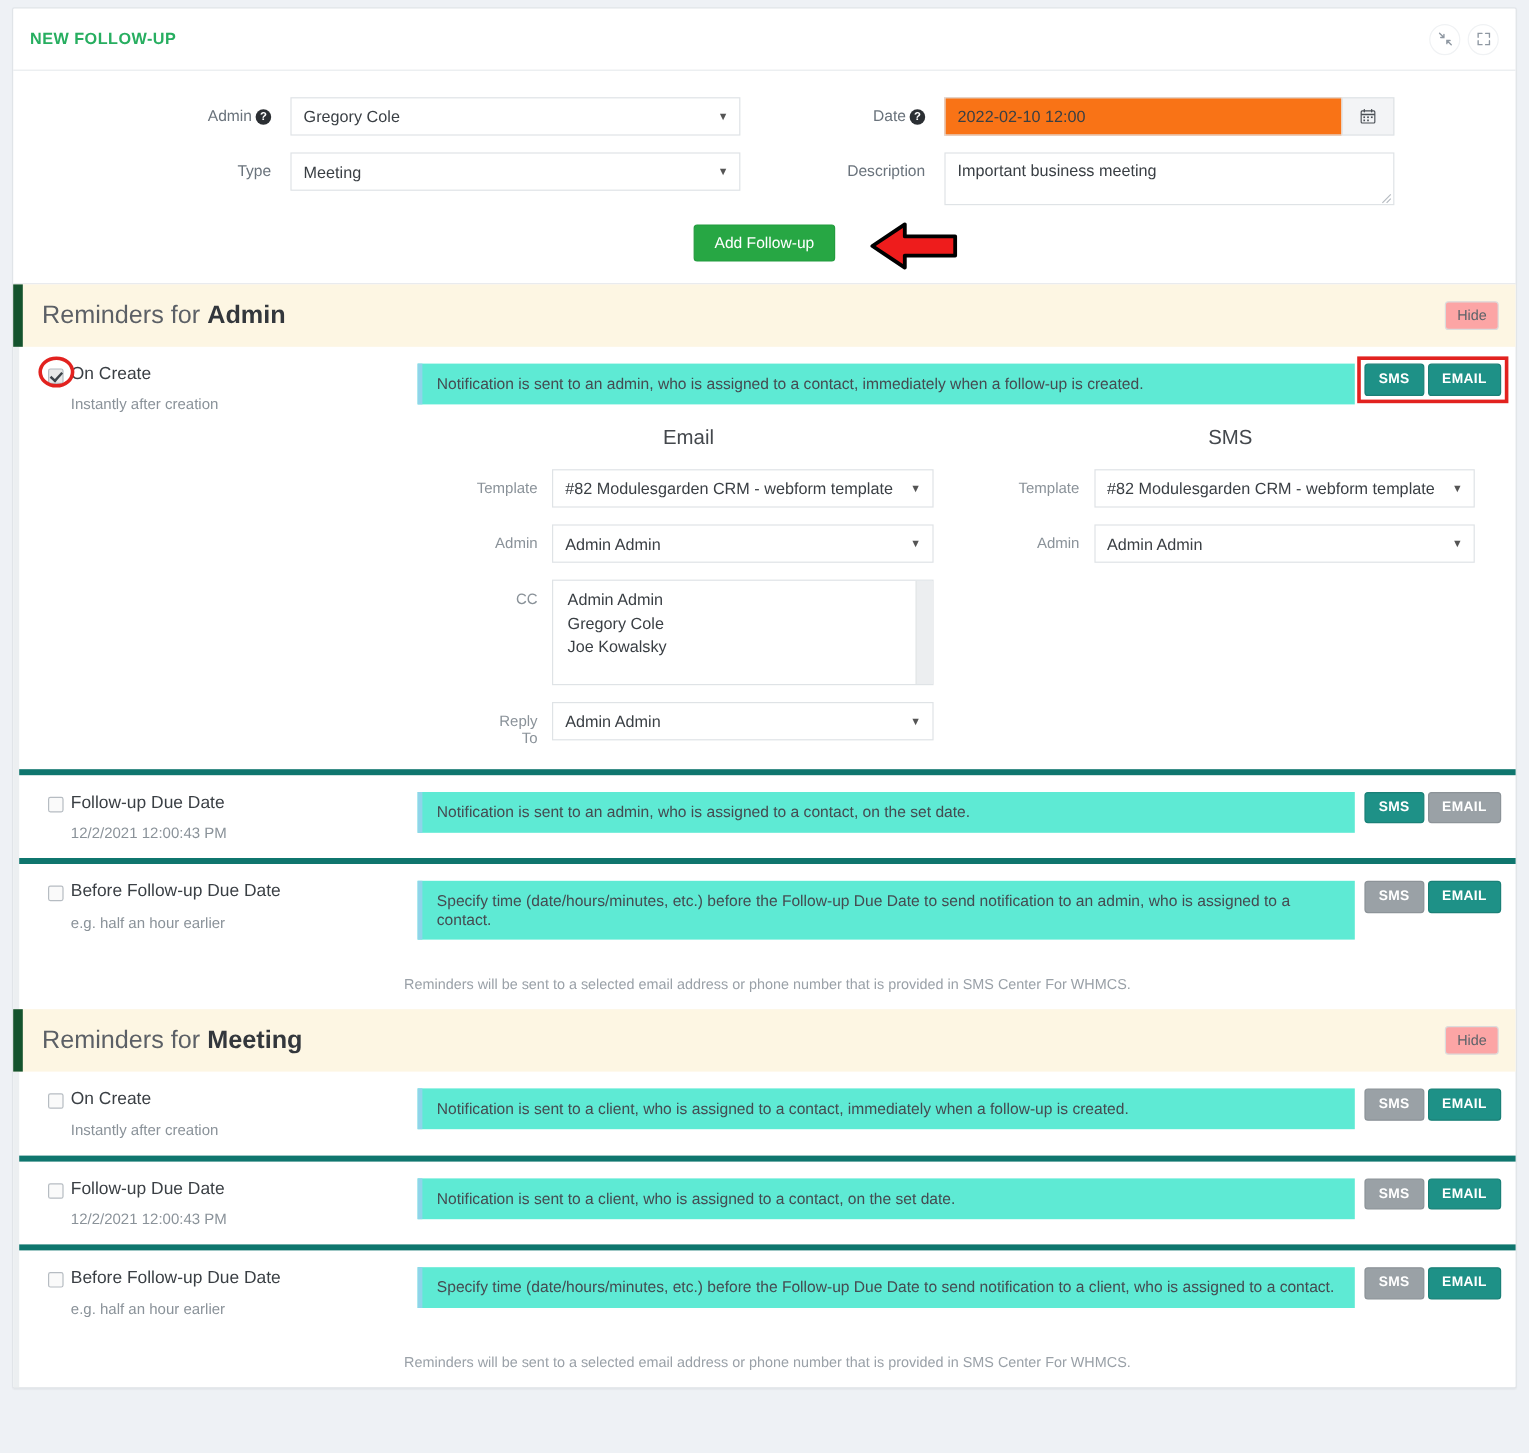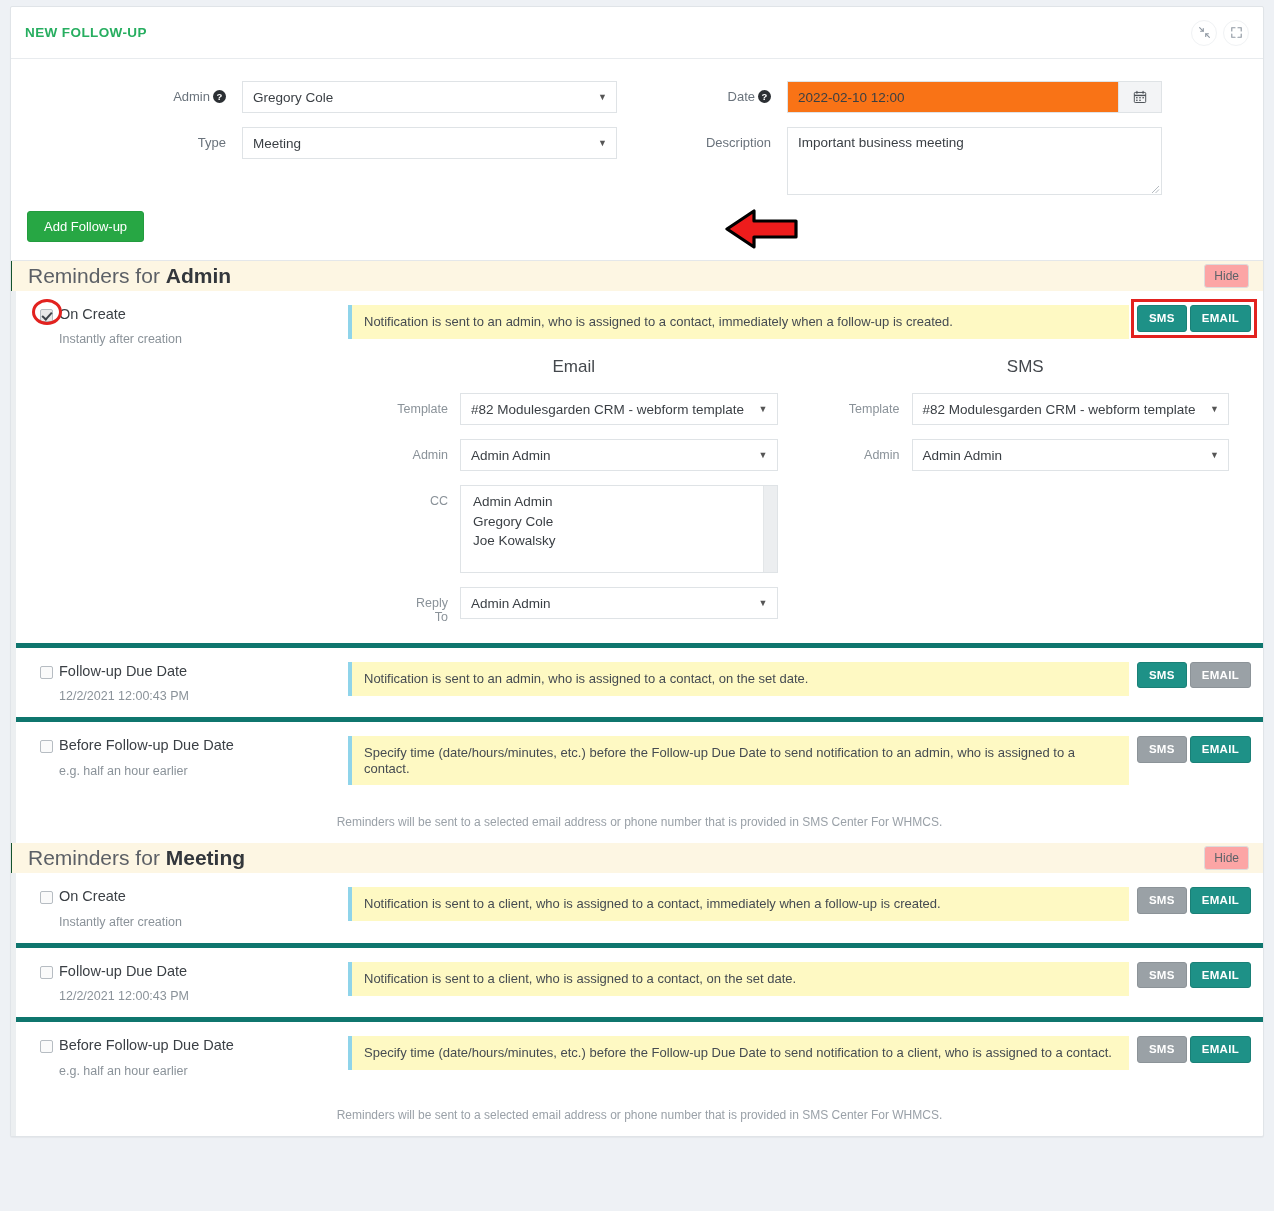--- a/index.html
+++ b/index.html
@@ -110,57 +110,57 @@
     width: 44px;
     border: 1px solid #dfe3e6;
     background: #f3f4f6;
     display: flex; align-items: center; justify-content: center;
     color: #555; cursor: pointer;
   }
 
   .ta {
     border: 1px solid #dfe3e6;
     background: #fff;
-    height: 68px;
+    height: 44px;
     font-size: 13.5px;
     color: #3a3f44;
     padding: 7px 10px;
     position: relative;
     overflow: hidden;
     resize: none;
     width: 100%;
     font-family: "Liberation Sans", sans-serif;
   }
   .ta-wrap { position: relative; }
   .ta-grip {
     position: absolute; right: 2px; bottom: 1px;
     width: 11px; height: 11px; pointer-events: none;
   }
 
-  .btn-row { margin-top: 16px; display: flex; justify-content: flex-start; position: relative; }
+  .btn-row { margin-top: 16px; display: flex; justify-content: center; position: relative; }
   .btn-green {
     background: #27a744;
     border: 1px solid #239c3e;
     color: #fff;
     font-size: 13px;
     padding: 7px 16px;
     border-radius: 3px;
     cursor: pointer;
     font-family: "Liberation Sans", sans-serif;
   }
   .arrow-annot { position: absolute; left: 697px; top: -5px; }
 
   .divider-thick { height: 1px; background: #e4e7ea; }
 
   
   .rem-section { border-left: 0; }
   .rem-head {
     background: #fdf6e3;
-    border-left: 1px solid #14532d;
-    height: 30px;
+    border-left: 8px solid #14532d;
+    height: 52px;
     display: flex; align-items: center;
     padding: 0 12px 0 16px;
     position: relative;
   }
   .rem-head h2 {
     margin: 0;
     font-size: 21px;
     font-weight: normal;
     color: #5c6066;
   }
@@ -219,21 +219,21 @@
     width: 30px; height: 26px;
     border: 3px solid #e2221f;
     border-radius: 50%;
     pointer-events: none;
   }
 
   .rem-right { flex: 1; min-width: 0; }
   .notice-line { display: flex; align-items: flex-start; gap: 0; }
   .notice {
     flex: 1;
-    background: #fef9c3;
+    background: #5eead4;
     border-left: 4px solid #8fd4ea;
     font-size: 13px;
     color: #454b51;
     padding: 9px 12px;
     min-height: 34px;
     line-height: 1.2;
   }
   .toggle-group {
     display: flex; gap: 3px; margin-left: 8px; flex: 0 0 auto;
     position: relative;

